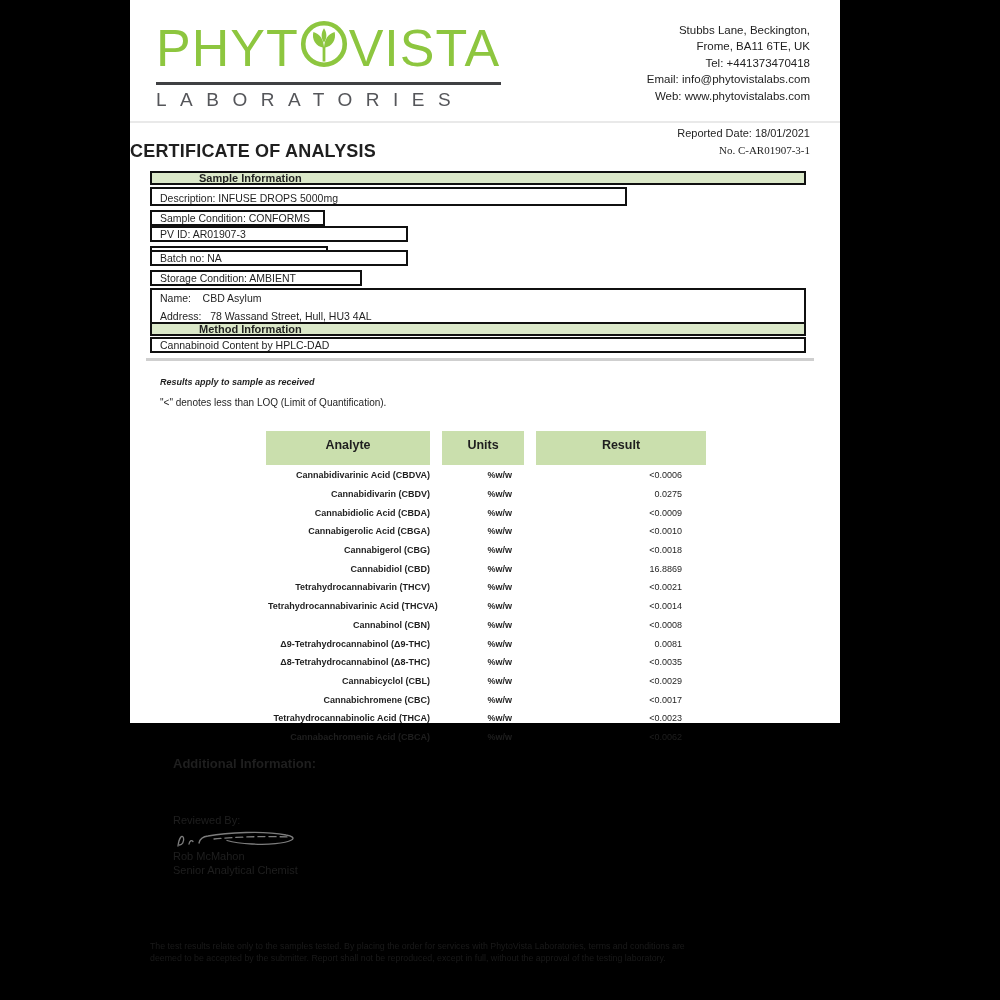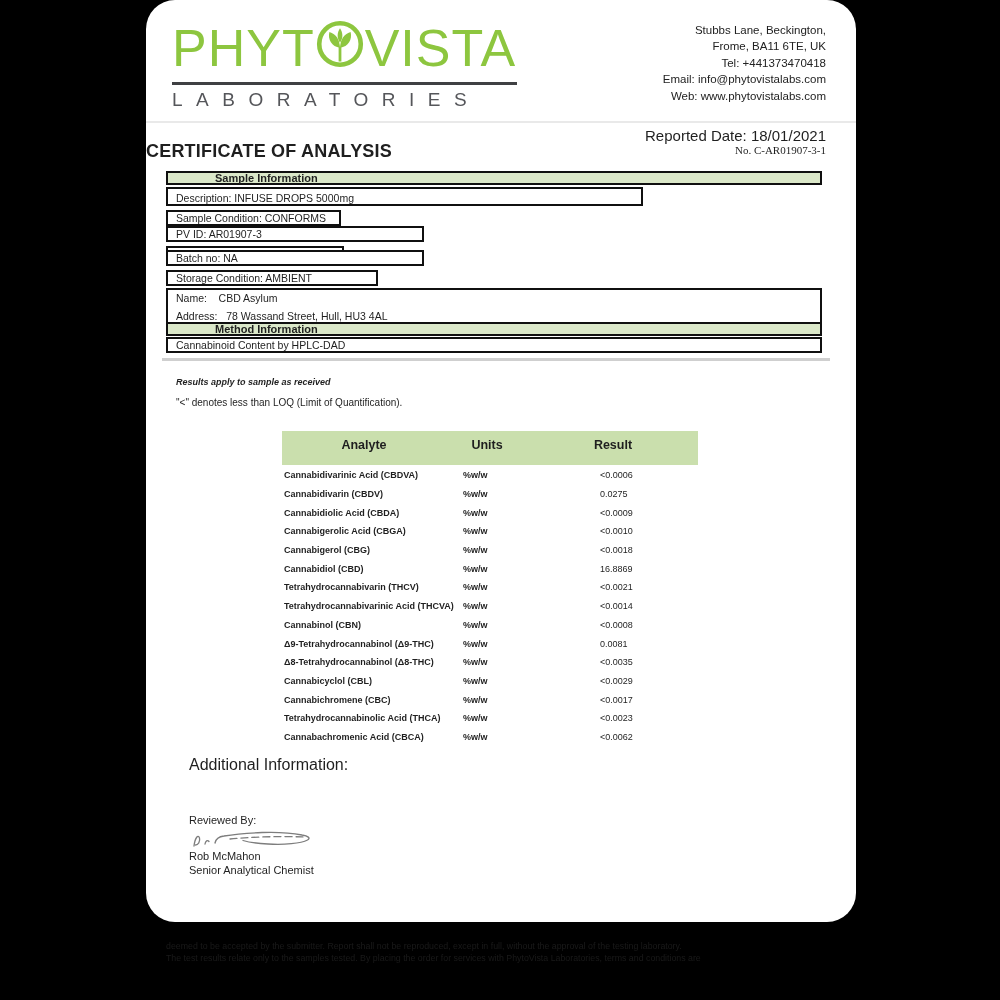--- a/index.html
+++ b/index.html
@@ -12,54 +12,53 @@
   *{margin:0;padding:0;box-sizing:border-box;}
   html,body{width:1000px;height:1000px;}
   body{
     background:#000;
     position:relative;
     overflow:hidden;
     font-family:"Liberation Sans", sans-serif;
     color:var(--ink);
   }
   .page{
-    position:absolute;left:146px;top:0;width:710px;height:922px;
+    position:absolute;left:130px;top:0;width:710px;height:723px;
     background:#ffffff;
-    border-radius:29px;
   }
   
   .logo-block{position:absolute;left:26px;top:18px;width:348px;}
   .brand-line{display:flex;align-items:center;color:var(--logo);font-size:52px;font-weight:400;letter-spacing:1px;line-height:56px;}
   .brand-line .leafo{margin:2px 1px 0 1px;}
   .brand-rule{height:3px;background:#3f4043;width:345px;margin-top:4px;}
   .brand-sub{margin-top:4px;font-size:19px;letter-spacing:13.5px;color:var(--subbrand);white-space:nowrap;}
   .contact{position:absolute;right:30px;top:22px;text-align:right;font-size:11.5px;line-height:16.4px;color:#222;}
   .hr-light{position:absolute;left:0;right:0;top:121px;height:2px;background:#e9e9e9;}
-  .reported{position:absolute;right:30px;top:127px;font-size:15px;}
+  .reported{position:absolute;right:30px;top:127px;font-size:11px;}
   .cert-no{position:absolute;right:30px;top:144px;font-size:11px;font-family:Liberation Serif, serif;}
   .title{position:absolute;left:0;top:141px;width:660px;text-align:left;font-size:18px;font-weight:bold;letter-spacing:.2px;}
   
   .gbar{position:absolute;left:20px;width:656px;height:14px;background:var(--bar);border:2px solid #101010;font-size:11px;font-weight:bold;line-height:10px;}
   .gbar .bar-label{display:inline-block;padding:0 34px 1px 12px;border-bottom:1.5px solid #101010;height:12px;margin-left:35px;}
   .boxrow{position:absolute;left:20px;width:656px;display:flex;gap:4px;flex-direction:column;}
   .cellbox{border:2px solid #101010;background:#fff;font-size:10.5px;padding:3px 0 0 8px;}
   .vcenter{display:flex;align-items:center;padding-top:0;}
   
-  .rt-head{position:absolute;left:136px;top:431px;display:grid;grid-template-columns:164px 82px 170px;column-gap:0;}
+  .rt-head{position:absolute;left:136px;top:431px;display:grid;grid-template-columns:164px 82px 170px;column-gap:12px;}
   .rt-head span{background:var(--thead);height:34px;font-size:12.5px;font-weight:bold;text-align:center;padding-top:7px;}
   .rt-body{position:absolute;left:136px;top:466px;width:424px;}
-  .rrow{display:grid;grid-template-columns:164px 82px 170px;column-gap:10px;height:18.7px;align-items:center;}
+  .rrow{display:grid;grid-template-columns:164px 82px 170px;column-gap:0;height:18.7px;align-items:center;text-align:right;}
   .rcell-a{font-size:9px;font-weight:bold;white-space:nowrap;padding-left:2px;}
   .rcell-u{font-size:9px;font-weight:bold;padding-left:7px;}
   .rcell-r{font-size:9px;padding-left:52px;}
   
   .note1{position:absolute;left:30px;top:377px;font-size:9px;font-weight:bold;font-style:italic;}
   .note2{position:absolute;left:30px;top:397px;font-size:10px;}
   .grayrule{position:absolute;left:16px;top:358px;width:668px;height:3px;background:#cfcfcf;}
-  .addl{position:absolute;left:43px;top:756px;font-size:16px;font-weight:normal;}
+  .addl{position:absolute;left:43px;top:756px;font-size:13px;font-weight:bold;}
   .reviewed{position:absolute;left:43px;top:814px;font-size:11px;}
   .sig{position:absolute;left:42px;top:827px;}
   .sig-name{position:absolute;left:43px;top:850px;font-size:11px;}
   .sig-role{position:absolute;left:43px;top:864px;font-size:11px;}
   .footer{position:absolute;left:20px;top:940px;width:668px;font-size:8.8px;line-height:12px;color:#1a1a1a;}
 </style>
 </head>
 <body>
 
 <div class="page">
@@ -231,17 +230,17 @@
         <path d="M17 17 C17.5 14 19.5 12.5 21 14.5"></path>
         <path d="M27 16 C28 11 32 9.5 36 9 C48 7 62 6 74 5.5 C90 5 104 6 114 8 C120 9 123 11 119.5 13 C113 16.5 96 18 80 17 C70 16.5 60 15 55 13.5"></path>
         <path d="M42 12 C62 10 92 9 116 10" stroke-dasharray="7 4"></path>
       </g>
     </svg>
   </div>
   <div class="sig-name">Rob McMahon</div>
   <div class="sig-role">Senior Analytical Chemist</div>
 
   <div class="footer">
+    <div>The test results relate only to the samples tested.  By placing the order for services with PhytoVista Laboratories, terms and conditions are</div>
     <div>deemed to be accepted by the submitter. Report shall not be reproduced, except in full, without the approval of the testing laboratory.</div>
-    <div>The test results relate only to the samples tested.  By placing the order for services with PhytoVista Laboratories, terms and conditions are</div>
   </div>
 
 </div>
 
 </body></html>

